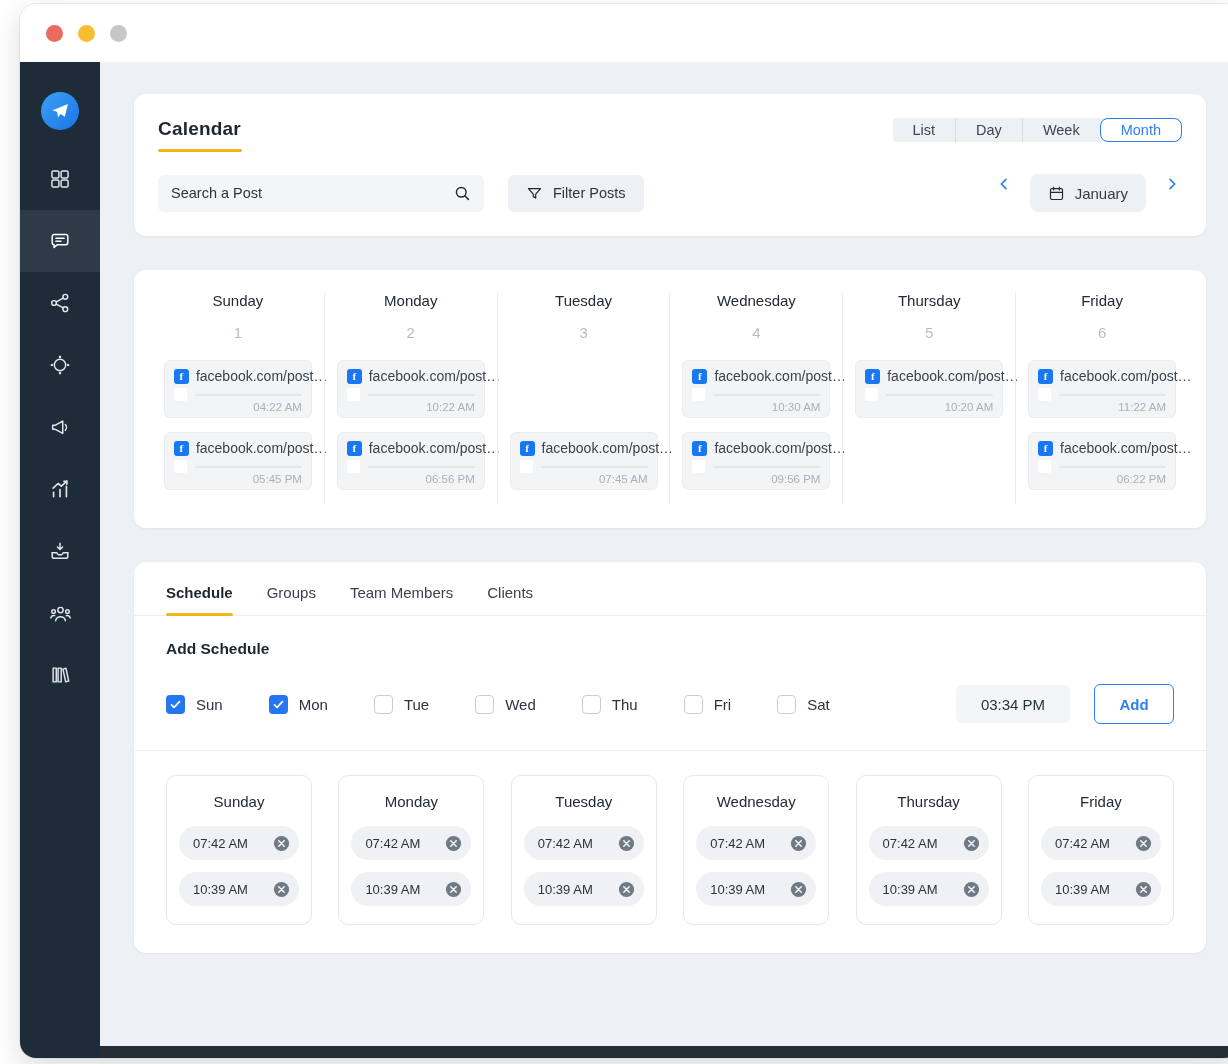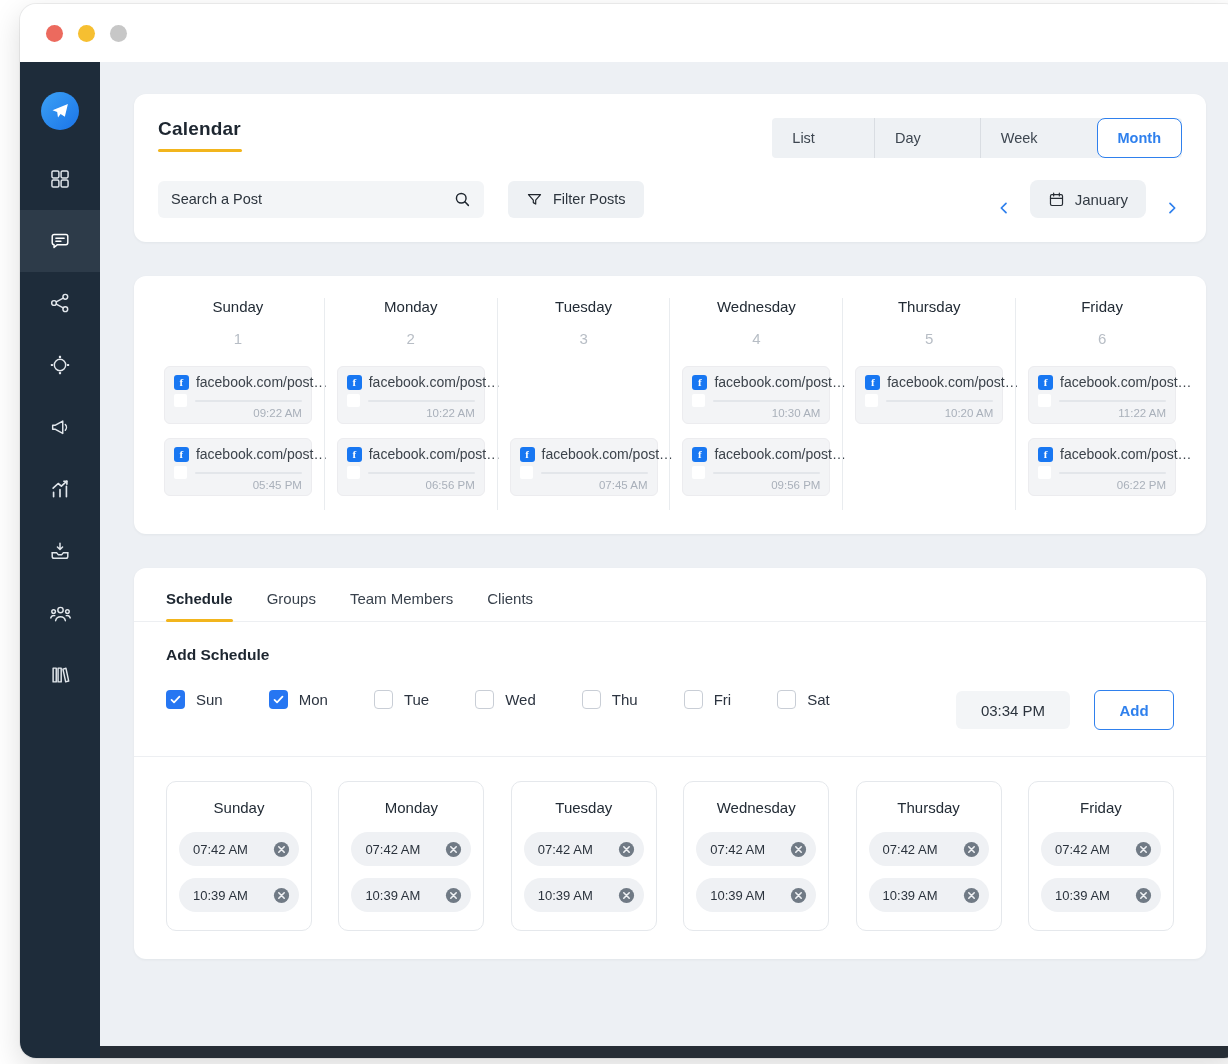--- a/index.html
+++ b/index.html
@@ -56,48 +56,48 @@
     background: #fff; border-radius: 12px;
     box-shadow: 0 1px 3px rgba(20,30,45,.05);
   }
 
   
   .header-card { padding: 24px; }
   .hrow1 { display: flex; align-items: flex-start; justify-content: space-between; }
   .page-title { font-size: 19px; font-weight: bold; color: #1d2630; letter-spacing: .2px; }
   .title-underline { width: 84px; height: 3px; background: #f2b51d; border-radius: 2px; margin-top: 9px; }
   .view-toggle {
-    display: flex; background: #eef1f4; border-radius: 4px; height: 40px; align-items: stretch; gap: 39px;
+    display: flex; background: #eef1f4; border-radius: 4px; height: 24px; align-items: stretch;
   }
   .view-item {
     display: flex; align-items: center; padding: 0 20px;
     font-size: 14.5px; color: #3d4650; cursor: pointer;
   }
   .view-item.sep { border-left: 1px solid #d9dde2; }
   .view-item.active {
     background: #fff; border: 1.5px solid #2f80ed; border-radius: 8px;
-    color: #2f80ed; font-weight: bold;
+    color: #2f80ed; font-weight: normal;
   }
   .hrow2 { display: flex; align-items: center; margin-top: 22px; gap: 24px; }
   .search-box {
     width: 326px; height: 37px; background: #f3f5f7; border-radius: 6px;
     display: flex; align-items: center; padding: 0 13px;
   }
   .search-box input {
     flex: 1; border: none; outline: none; background: transparent;
     font-size: 14.5px; color: #2c343d; font-family: "Liberation Sans", sans-serif;
   }
   .search-box input::placeholder { color: #2c343d; opacity: 1; }
   .filter-btn {
     height: 37px; padding: 0 18px; background: #eef1f4; border-radius: 6px;
     display: flex; align-items: center; gap: 10px;
     font-size: 14.5px; color: #2c343d; cursor: pointer; border: none;
     font-family: "Liberation Sans", sans-serif;
   }
-  .month-nav { margin-left: auto; display: flex; align-items: flex-end; gap: 16px; }
+  .month-nav { margin-left: auto; display: flex; align-items: flex-start; gap: 16px; }
   .chev-btn { background: none; border: none; cursor: pointer; display: flex; padding: 2px; }
   .month-btn {
     height: 38px; padding: 0 18px; background: #eef1f4; border-radius: 8px; border: none;
     display: flex; align-items: center; gap: 10px; cursor: pointer;
     font-size: 15px; color: #333b44; font-family: "Liberation Sans", sans-serif;
   }
 
   
   .grid-card { margin-top: 34px; padding: 22px 18px 24px; }
   .grid { display: flex; }
@@ -127,21 +127,21 @@
   
   .schedule-card { margin-top: 34px; padding-bottom: 28px; }
   .tabs { display: flex; gap: 34px; padding: 22px 32px 0; border-bottom: 1px solid #edeff2; }
   .tab { position: relative; padding-bottom: 14px; font-size: 15px; color: #39424d; cursor: pointer; }
   .tab.active { font-weight: bold; color: #1d2630; }
   .tab.active::after {
     content: ""; position: absolute; left: 0; right: 0; bottom: -1px;
     height: 3px; background: #f2b51d; border-radius: 2px;
   }
   .section-title { padding: 24px 32px 0; font-size: 15.5px; font-weight: bold; color: #1d2630; }
-  .days-row { display: flex; align-items: flex-start; padding: 26px 32px; }
+  .days-row { display: flex; align-items: center; padding: 26px 32px; }
   .day-check { display: flex; align-items: center; gap: 11px; margin-right: 46px; cursor: pointer; }
   .checkbox { width: 19px; height: 19px; border-radius: 4px; flex: 0 0 auto; }
   .checkbox.unchecked { background: #fff; border: 1.5px solid #c9ced6; }
   .checkbox.checked { background: #2676f2; display: flex; align-items: center; justify-content: center; }
   .day-check-label { font-size: 15px; color: #2c3440; }
   .sched-actions { margin-left: auto; display: flex; align-items: center; gap: 24px; }
   .time-box {
     width: 114px; height: 38px; background: #f3f5f7; border-radius: 6px;
     display: flex; align-items: center; justify-content: center;
     font-size: 15px; color: #2b333d; cursor: text;
@@ -328,21 +328,21 @@
             <div class="post-card">
               <div class="post-top">
                   <span class="fb-icon">f</span>
                   <span class="post-link">facebook.com/post…</span>
                 </div>
               <div class="post-mid">
                   <span class="thumb"></span>
                   <span class="mid-line"></span>
                 </div>
               <div class="post-bottom">
-                  <span class="post-time">09:22 AM</span>
+                  <span class="post-time">04:22 AM</span>
                 </div>
             </div>
             <div class="post-card">
               <div class="post-top">
                   <span class="fb-icon">f</span>
                   <span class="post-link">facebook.com/post…</span>
                 </div>
               <div class="post-mid">
                   <span class="thumb"></span>
                   <span class="mid-line"></span>

